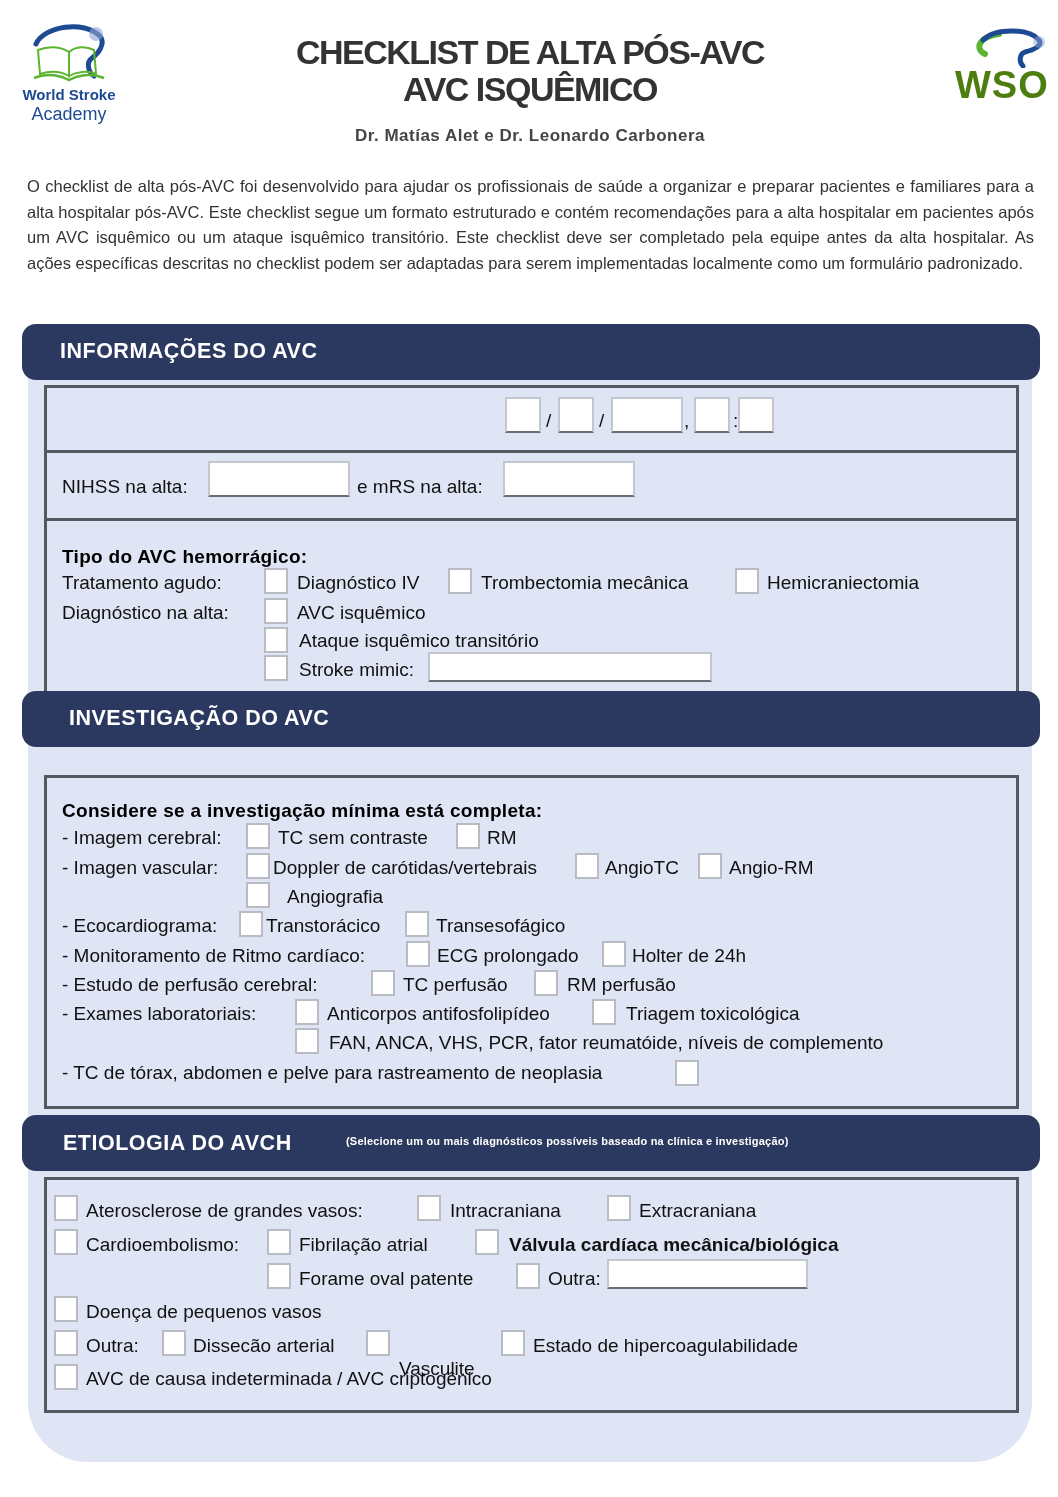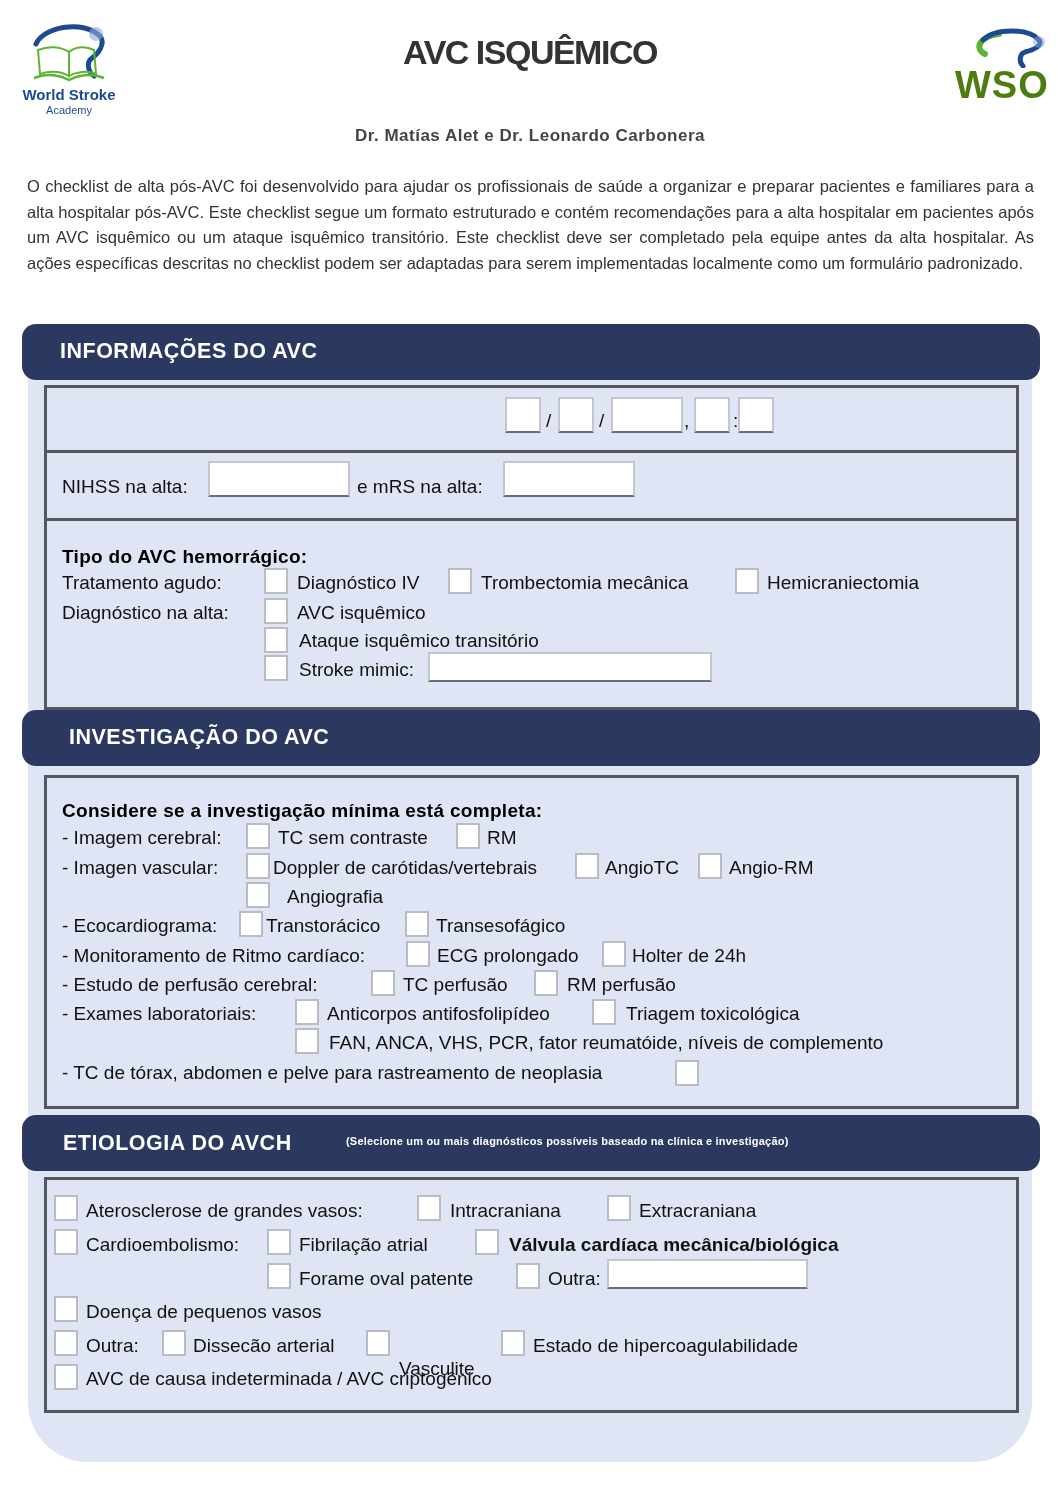--- a/index.html
+++ b/index.html
@@ -2,21 +2,21 @@
 <html><head>
 <meta charset="utf-8">
 <style>
   * { box-sizing: border-box; margin: 0; padding: 0; }
   body { width: 1058px; height: 1497px; background: #ffffff; position: relative; font-family: "Liberation Sans", sans-serif; color: #1a1a1a; overflow: hidden; }
   .abs { position: absolute; }
 
   
   .logo-wsa { left: 14px; top: 22px; width: 110px; height: 100px; }
   .logo-wsa .wsa-name { position: absolute; left: 0; top: 64px; width: 110px; text-align: center; font-weight: bold; font-size: 15px; color: #1e4a94; }
-  .logo-wsa .wsa-sub { position: absolute; left: 0; top: 82px; width: 110px; text-align: center; font-size: 11px; color: #1e4a94; }
+  .logo-wsa .wsa-sub { position: absolute; left: 0; top: 82px; width: 110px; text-align: center; font-size: 18px; color: #1e4a94; }
   .logo-wso { left: 955px; top: 28px; width: 95px; height: 80px; }
   .logo-wso .wso-text { position: absolute; left: 0; top: 36px; width: 92px; text-align: center; font-weight: bold; font-size: 38px; color: #4d7c0f; letter-spacing: 1px; }
 
   .title { left: 200px; top: 34px; width: 660px; text-align: center; font-weight: bold; font-size: 34px; line-height: 37px; color: #333333; letter-spacing: -1.5px; }
   .authors { left: 200px; top: 126px; width: 660px; text-align: center; font-weight: bold; font-size: 17px; color: #444444; letter-spacing: 0.5px; }
 
   .intro { left: 27px; top: 174px; width: 1007px; font-size: 16.5px; line-height: 25.5px; color: #333333; text-align: justify; }
 
   
   .panel-bg { left: 28px; top: 362px; width: 1004px; height: 1100px; background: #dfe5f4; border-radius: 0 0 60px 60px; }
@@ -43,20 +43,21 @@
     <circle cx="82" cy="12" r="7" fill="#8fa6d8" opacity="0.6"></circle>
     <path d="M24 28 L26 52 C38 48, 48 50, 55 54 L55 30 C46 24, 34 24, 24 28 Z" fill="none" stroke="#5cb531" stroke-width="2"></path>
     <path d="M55 30 L55 54 C62 50, 74 48, 82 52 L80 28 C72 24, 62 24, 55 30 Z" fill="none" stroke="#5cb531" stroke-width="2"></path>
     <path d="M20 56 C34 50, 48 54, 55 58 C62 54, 76 50, 90 56" fill="none" stroke="#5cb531" stroke-width="2.5"></path>
   </svg>
   <div class="wsa-name">World Stroke</div>
   <div class="wsa-sub">Academy</div>
 </div>
 
 <div class="abs title">
+  <div>CHECKLIST DE ALTA PÓS-AVC</div>
   <div>AVC ISQUÊMICO</div>
 </div>
 
 <div class="abs logo-wso">
   <svg width="95" height="40" viewBox="0 0 95 40" style="position:absolute;left:0;top:0">
     <path d="M30 26 C18 20, 26 8, 44 6" fill="none" stroke="#5cb531" stroke-width="6" stroke-linecap="round"></path>
     <path d="M28 12 C40 0, 74 0, 84 12 C88 18, 78 22, 70 24 C64 26, 64 34, 68 38" fill="none" stroke="#1e4a94" stroke-width="5" stroke-linecap="round"></path>
     <circle cx="84" cy="14" r="6" fill="#8fa6d8" opacity="0.5"></circle>
   </svg>
   <div class="wso-text">WSO</div>
@@ -103,21 +104,21 @@
 
 <span class="t" style="left:62px; top:602px;">Diagnóstico na alta:</span>
 <div class="cb" style="left:264px; top:598px;"></div>
 <span class="t" style="left:297px; top:602px;">AVC isquêmico</span>
 <div class="cb" style="left:264px; top:627px;"></div>
 <span class="t" style="left:299px; top:630px;">Ataque isquêmico transitório</span>
 <div class="cb" style="left:264px; top:655px;"></div>
 <span class="t" style="left:299px; top:659px;">Stroke mimic:</span>
 <div class="field" style="left:428px; top:652px; width:284px; height:30px;"></div>
 
-<div class="abs band" style="top:710px;">
+<div class="abs band" style="top:691px;">
   <span class="band-title" style="left:47px;">INVESTIGAÇÃO DO AVC</span>
 </div>
 
 <div class="abs box" style="top:775px; height:334px;"></div>
 
 <span class="tb" style="left:62px; top:800px;">Considere se a investigação mínima está completa:</span>
 
 <span class="t" style="left:62px; top:827px;">- Imagem cerebral:</span>
 <div class="cb" style="left:246px; top:823px;"></div>
 <span class="t" style="left:278px; top:827px;">TC sem contraste</span>

